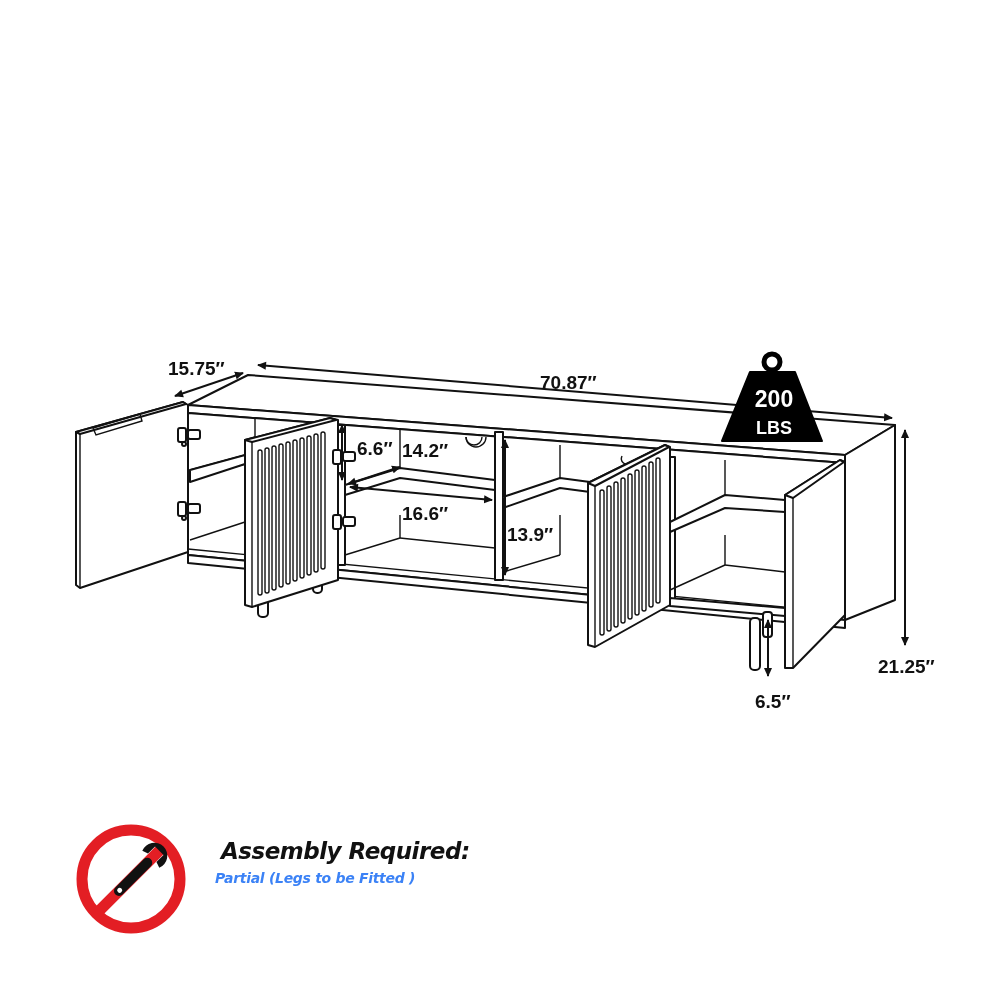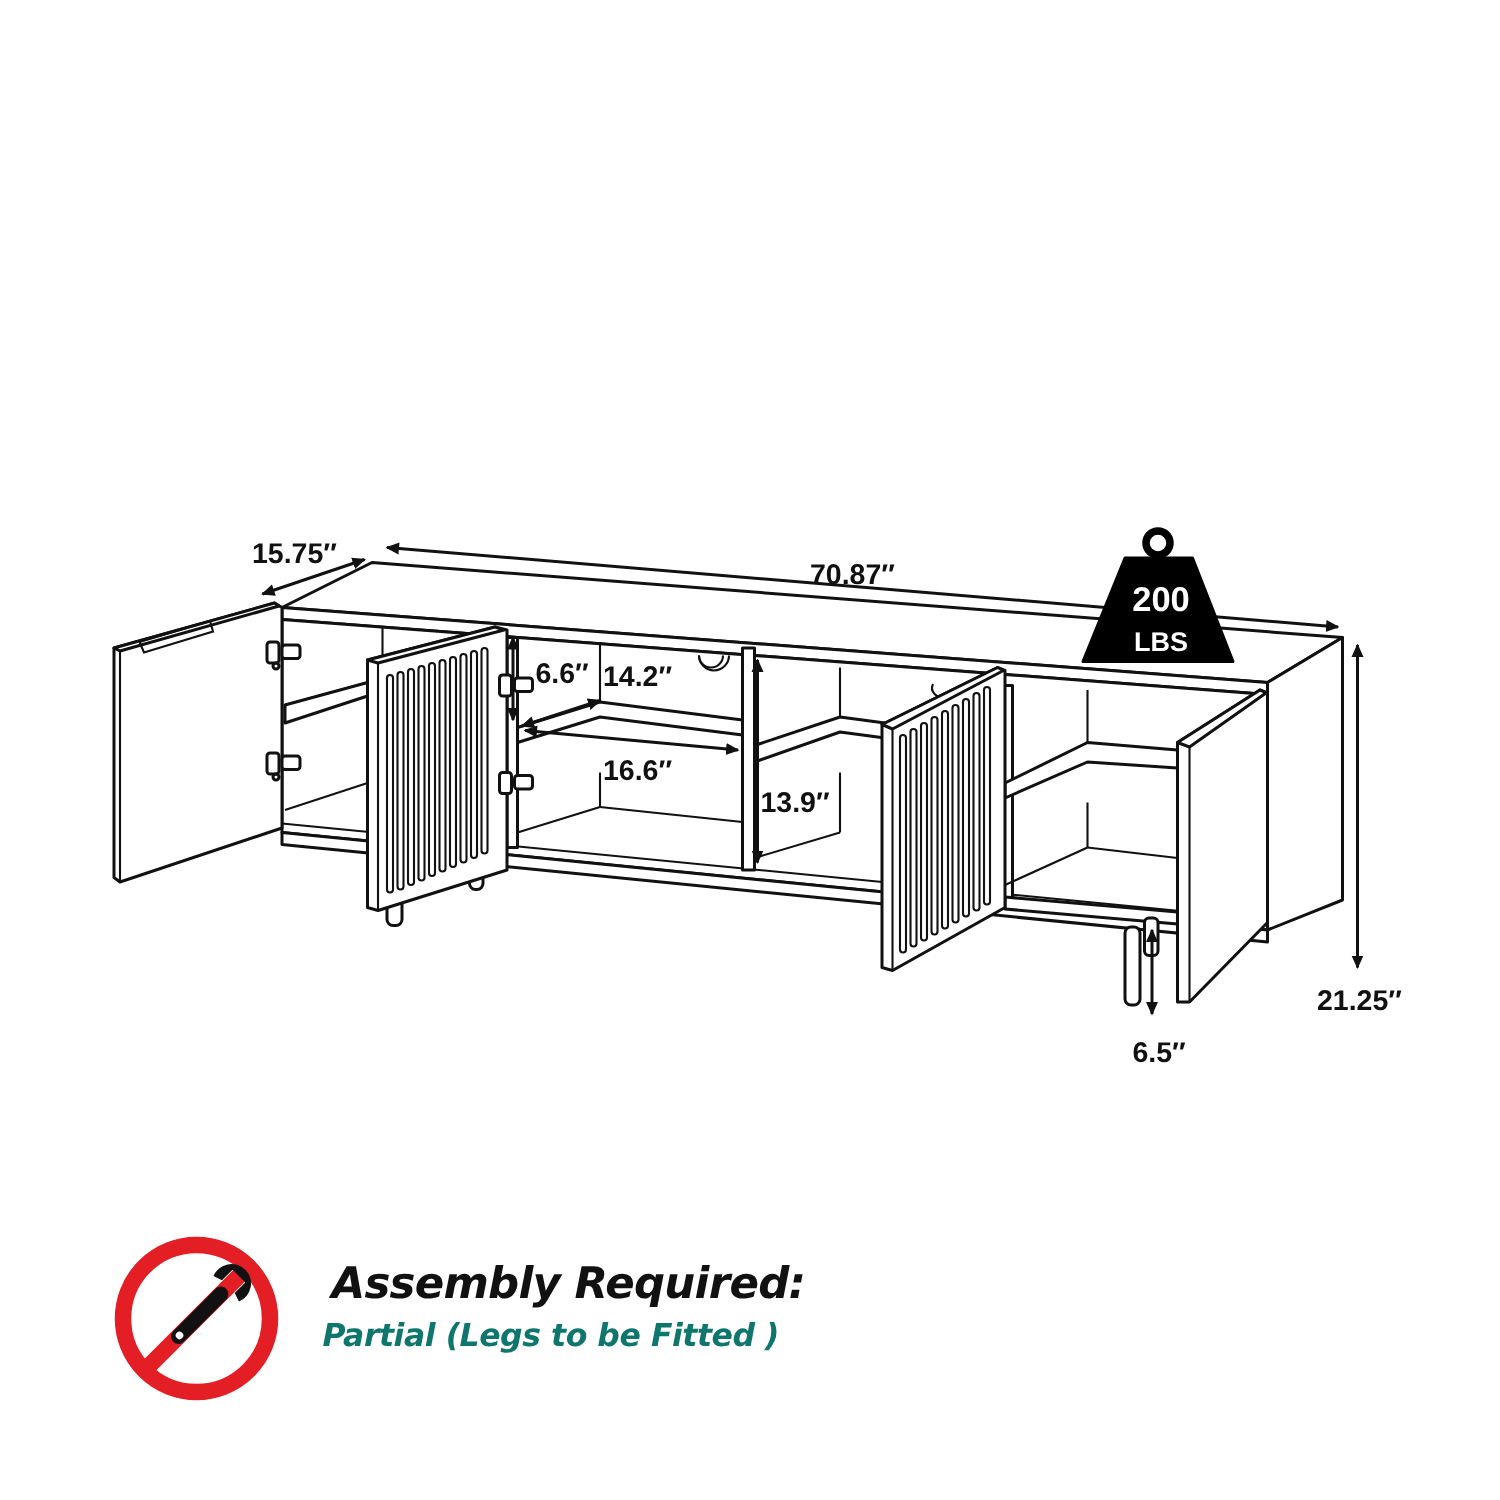--- a/index.html
+++ b/index.html
@@ -1,22 +1,22 @@
 <!DOCTYPE html>
 <html><head>
 <meta charset="utf-8">
 <style>
   html,body{margin:0;padding:0;background:#fff;}
   body{width:1000px;height:1000px;position:relative;overflow:hidden;font-family:"Liberation Sans",sans-serif;}
   #diagram{position:absolute;left:0;top:0;width:1000px;height:1000px;}
   .dim{font-family:"Liberation Sans",sans-serif;font-weight:700;font-size:19px;fill:#111;}
   .w-txt{font-family:"Liberation Sans",sans-serif;font-weight:700;fill:#fff;}
   .assembly{position:absolute;left:215px;top:838px;}
-  .assembly .t1{font-family:"DejaVu Sans",sans-serif;font-style:italic;font-weight:700;font-size:29px;color:#111;letter-spacing:-0.5px;margin-left:6px;}
-  .assembly .t2{font-family:"DejaVu Sans",sans-serif;font-style:italic;font-weight:700;font-size:21px;color:#0f766e;margin-top:6px;letter-spacing:-0.3px;}
+  .assembly .t1{font-family:"DejaVu Sans",sans-serif;font-style:italic;font-weight:700;font-size:23px;color:#111;letter-spacing:-0.5px;margin-left:6px;}
+  .assembly .t2{font-family:"DejaVu Sans",sans-serif;font-style:italic;font-weight:700;font-size:14px;color:#3b82f6;margin-top:6px;letter-spacing:-0.3px;}
   .ln{stroke:#111;stroke-width:2;fill:#fff;stroke-linejoin:round;}
   .l{stroke:#111;stroke-width:2;fill:none;}
   .thin{stroke:#111;stroke-width:1.4;fill:none;}
 </style>
 </head>
 <body>
 
 <svg id="diagram" viewBox="0 0 1000 1000" xmlns="http://www.w3.org/2000/svg">
   <defs>
     <marker id="arr" markerWidth="10" markerHeight="10" refX="8" refY="5" orient="auto" markerUnits="userSpaceOnUse">

